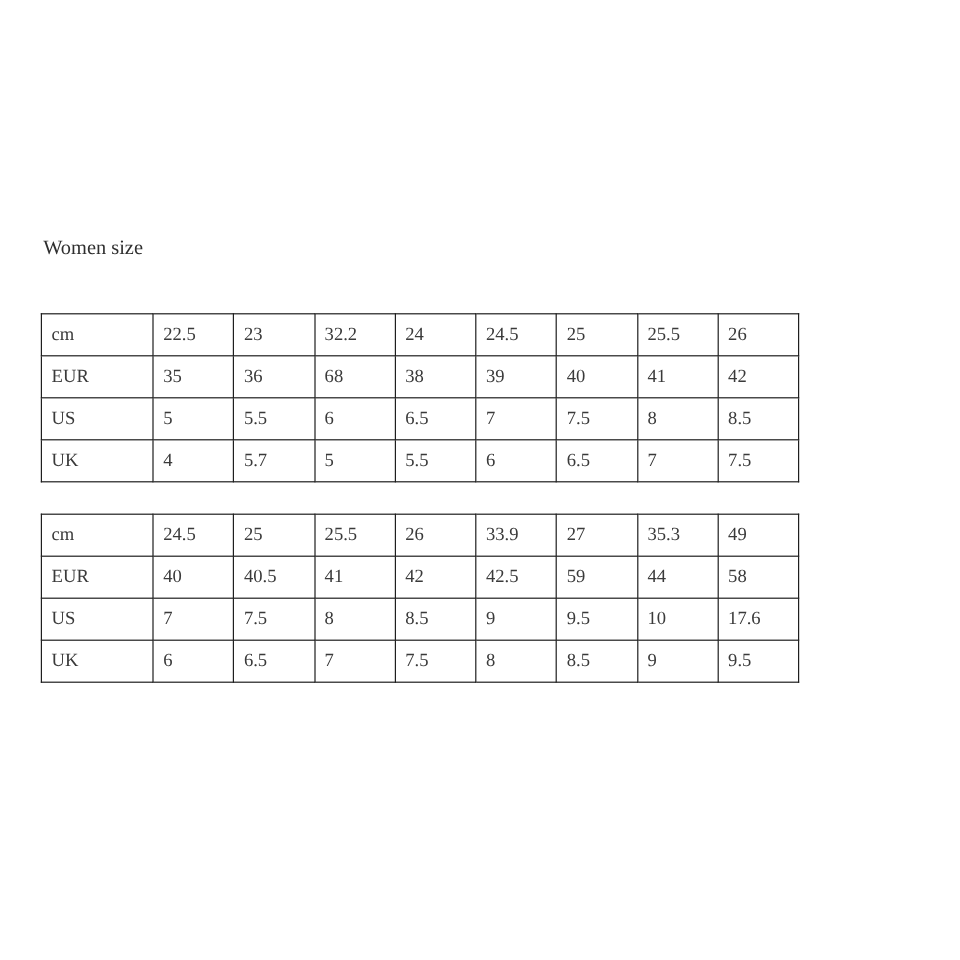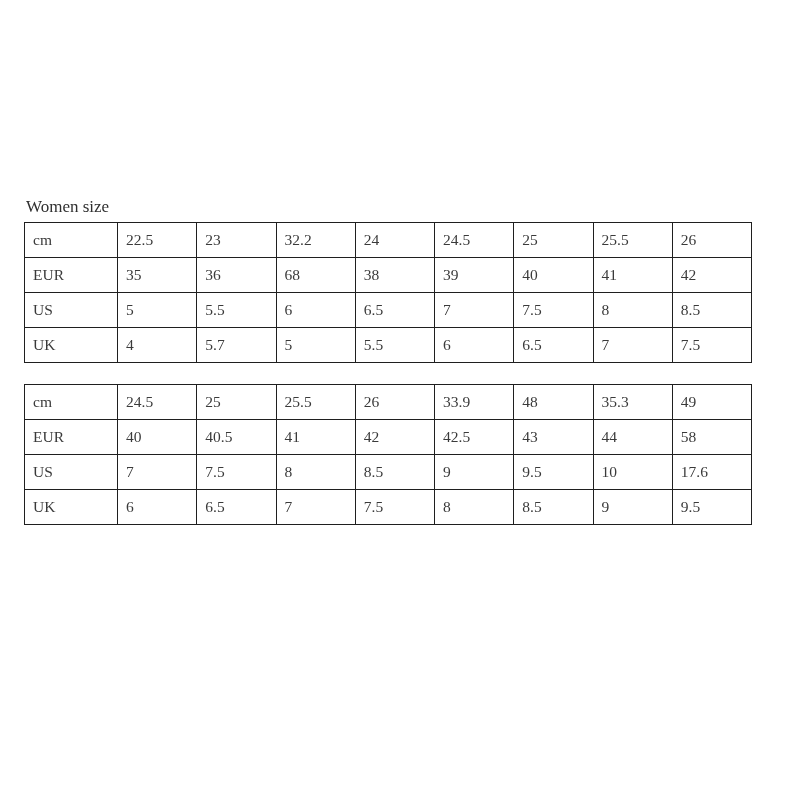--- a/index.html
+++ b/index.html
@@ -11,36 +11,37 @@
     position: relative;
     width: 800px;
     height: 800px;
     background: #ffffff;
     font-family: "Liberation Serif", serif;
     color: #3a3a3a;
     overflow: hidden;
   }
   .table-block {
     position: absolute;
-    left: 24px;
+    left: 34px;
     width: 742px;
   }
   .table-block.women { top: 196px; }
   .table-block.men   { top: 384px; }
   .table-title {
     margin: 0 0 5px 2px;
     font-size: 17px;
     font-weight: normal;
     line-height: 21px;
     color: #2f2f2f;
   }
   table.size-table {
     border-collapse: collapse;
     table-layout: fixed;
-    width: 728px;
+    width: 632px;
+    margin-top: 44px;
   }
   table.size-table td {
     border: 1.5px solid #1f1f1f;
     height: 32px;
     padding: 1px 6px 1px 8px;
     font-size: 15.5px;
     color: #3a3a3a;
     text-align: left;
     vertical-align: middle;
     white-space: nowrap;
@@ -110,32 +111,32 @@
   <section class="table-block men">
     <table class="size-table">
       <tbody>
           <tr>
             <td class="label-cell">cm</td>
             <td>24.5</td>
             <td>25</td>
             <td>25.5</td>
             <td>26</td>
             <td>33.9</td>
-            <td>48</td>
+            <td>27</td>
             <td>35.3</td>
             <td>49</td>
           </tr>
           <tr>
             <td class="label-cell">EUR</td>
             <td>40</td>
             <td>40.5</td>
             <td>41</td>
             <td>42</td>
             <td>42.5</td>
-            <td>43</td>
+            <td>59</td>
             <td>44</td>
             <td>58</td>
           </tr>
           <tr>
             <td class="label-cell">US</td>
             <td>7</td>
             <td>7.5</td>
             <td>8</td>
             <td>8.5</td>
             <td>9</td>

